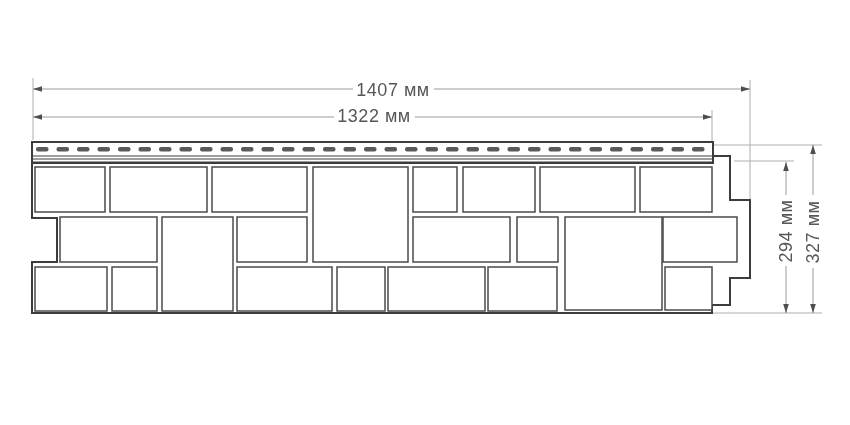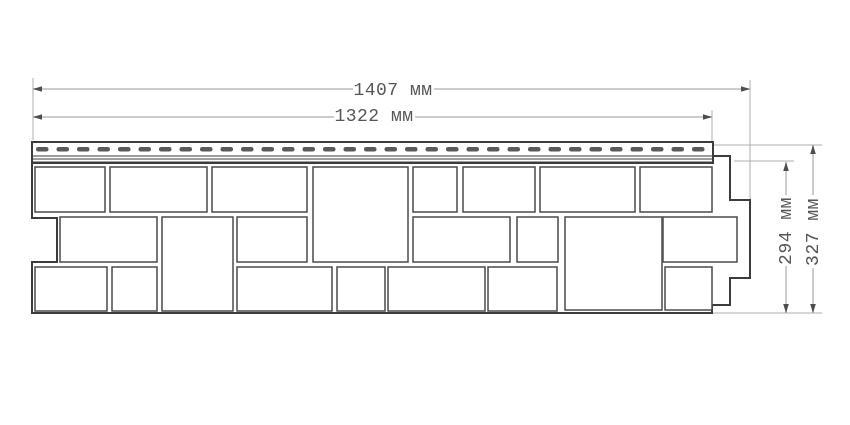--- a/index.html
+++ b/index.html
@@ -1,20 +1,20 @@
 <!DOCTYPE html>
 <html><head>
 <meta charset="utf-8">
 <style>
   html,body{margin:0;padding:0;background:#ffffff;}
   .canvas{
     position:relative;
     width:850px;height:425px;
     background:#ffffff;
-    font-family:Liberation Mono, monospace;
+    font-family:Liberation Sans, sans-serif;
     overflow:hidden;
   }
   svg{position:absolute;left:0;top:0;}
   .ext{stroke:#aeaeae;stroke-width:1;fill:none;}
   .dim{stroke:#9a9a9a;stroke-width:1;fill:none;}
   .arrow{fill:#4e4e4e;stroke:none;}
   .outline{fill:#ffffff;stroke:#3c3c3c;stroke-width:2;stroke-linejoin:miter;}
   .hemrect{fill:#ffffff;stroke:#3c3c3c;stroke-width:2;}
   .hemline{stroke:#3c3c3c;stroke-width:1;fill:none;}
   .slot{fill:#5a5a5a;stroke:none;}

